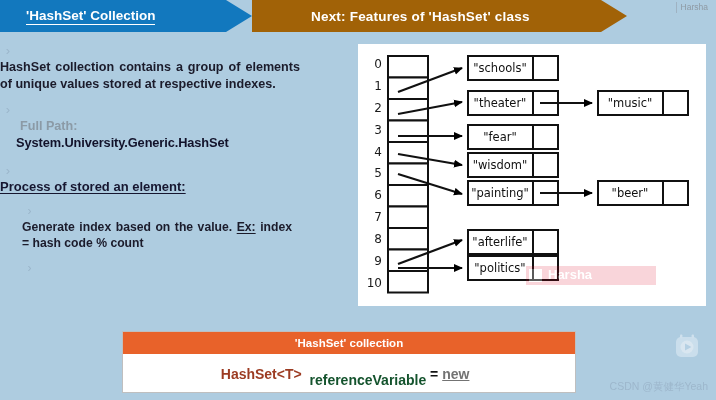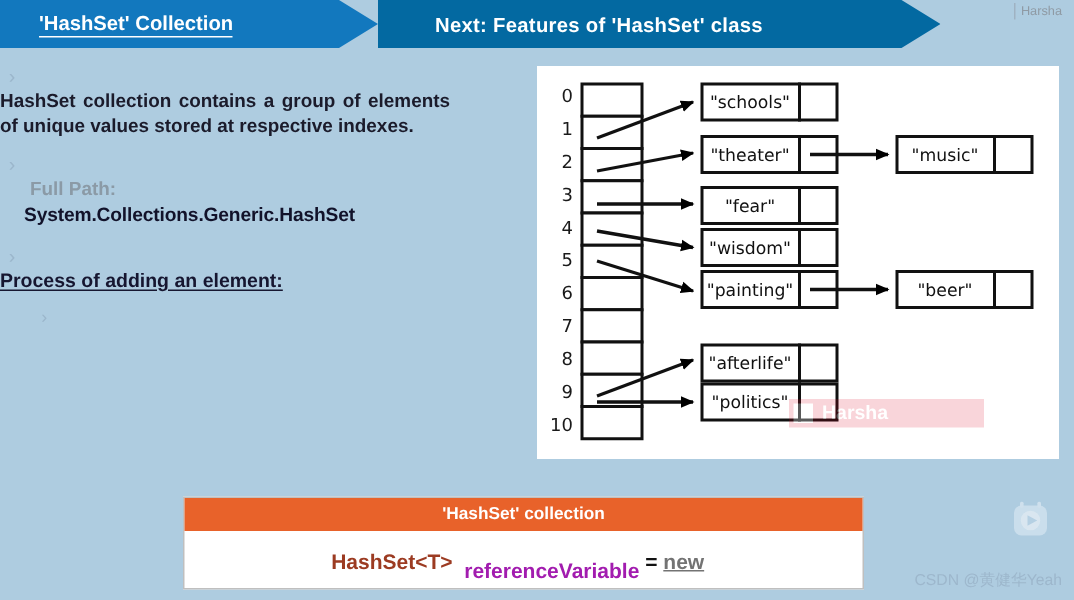--- a/index.html
+++ b/index.html
@@ -20,23 +20,23 @@
     white-space:nowrap;
   }
   .chev-blue{
     left:0;width:252px;background:#1278be;
     clip-path:polygon(0 0, 226px 0, 252px 16px, 226px 32px, 0 32px);
     padding-left:26px;box-sizing:border-box;
     font-size:13.5px;
   }
   .chev-blue span{border-bottom:1.5px solid #ffffff;padding-bottom:1px;}
   .chev-gray{
-    left:252px;width:375px;background:#0369a1;
+    left:252px;width:375px;background:#a16207;
     clip-path:polygon(0 0, 349px 0, 375px 16px, 349px 32px, 0 32px);
-    justify-content:flex-start;padding-left:38px;box-sizing:border-box;
+    justify-content:flex-start;padding-left:59px;box-sizing:border-box;
     font-size:13.5px;letter-spacing:.2px;
   }
   .hdr-user{
     position:absolute;right:8px;top:2px;
     font-size:8.5px;color:#8f9aa4;
     border-left:1.5px solid #9fb2c2;padding-left:4px;line-height:11px;
   }
 
   
   .bullets{position:absolute;left:0;top:42px;width:352px;}
@@ -100,21 +100,21 @@
     height:22px;background:#e8622a;color:#ffffff;
     display:flex;align-items:center;justify-content:center;
     font-size:11.5px;font-weight:bold;
   }
   .code-body{
     height:39px;display:flex;align-items:center;justify-content:center;
     font-size:14px;font-weight:bold;white-space:pre;
     font-family:"Liberation Sans",sans-serif;
   }
   .c-type{color:#9c3b22;}
-  .c-ident{color:#a21caf;margin-top:12px;}
+  .c-ident{color:#14532d;margin-top:12px;}
   .c-kw{color:#737373;text-decoration:underline;}
   .c-op{color:#111111;}
 
   
   .vid-icon{
     position:absolute;right:14px;top:334px;width:30px;height:26px;
     opacity:.55;
   }
   .csdn{
     position:absolute;right:8px;bottom:6px;
@@ -143,28 +143,32 @@
     <div class="bl bl1">
       <div class="mk">›</div>
       <div class="bl-txt">HashSet collection contains a group of elements of unique values stored at respective indexes.</div>
     </div>
 
     <div class="bl bl2">
       <div class="mk">›</div>
       <div class="bl-txt">Full Path:</div>
     </div>
 
-    <div class="fullpath">System.Collections.Generic.HashSet</div>
+    <div class="fullpath">System.University.Generic.HashSet</div>
 
     <div class="bl bl3">
       <div class="mk">›</div>
-      <div class="bl-txt">Process of adding an element:</div>
+      <div class="bl-txt">Process of stored an element:</div>
     </div>
 
     <div class="sub">
+      <div class="bl">
+        <div class="mk">›</div>
+        <div class="bl-txt"><span>Generate index based on the value. </span><span class="u">Ex:</span><span> index = hash code % count</span></div>
+      </div>
       <div class="bl">
         <div class="mk">›</div>
       </div>
     </div>
 
   </div>
 
   <div class="diagram">
     <svg width="348" height="262" viewBox="0 0 348 262">
       <defs>

